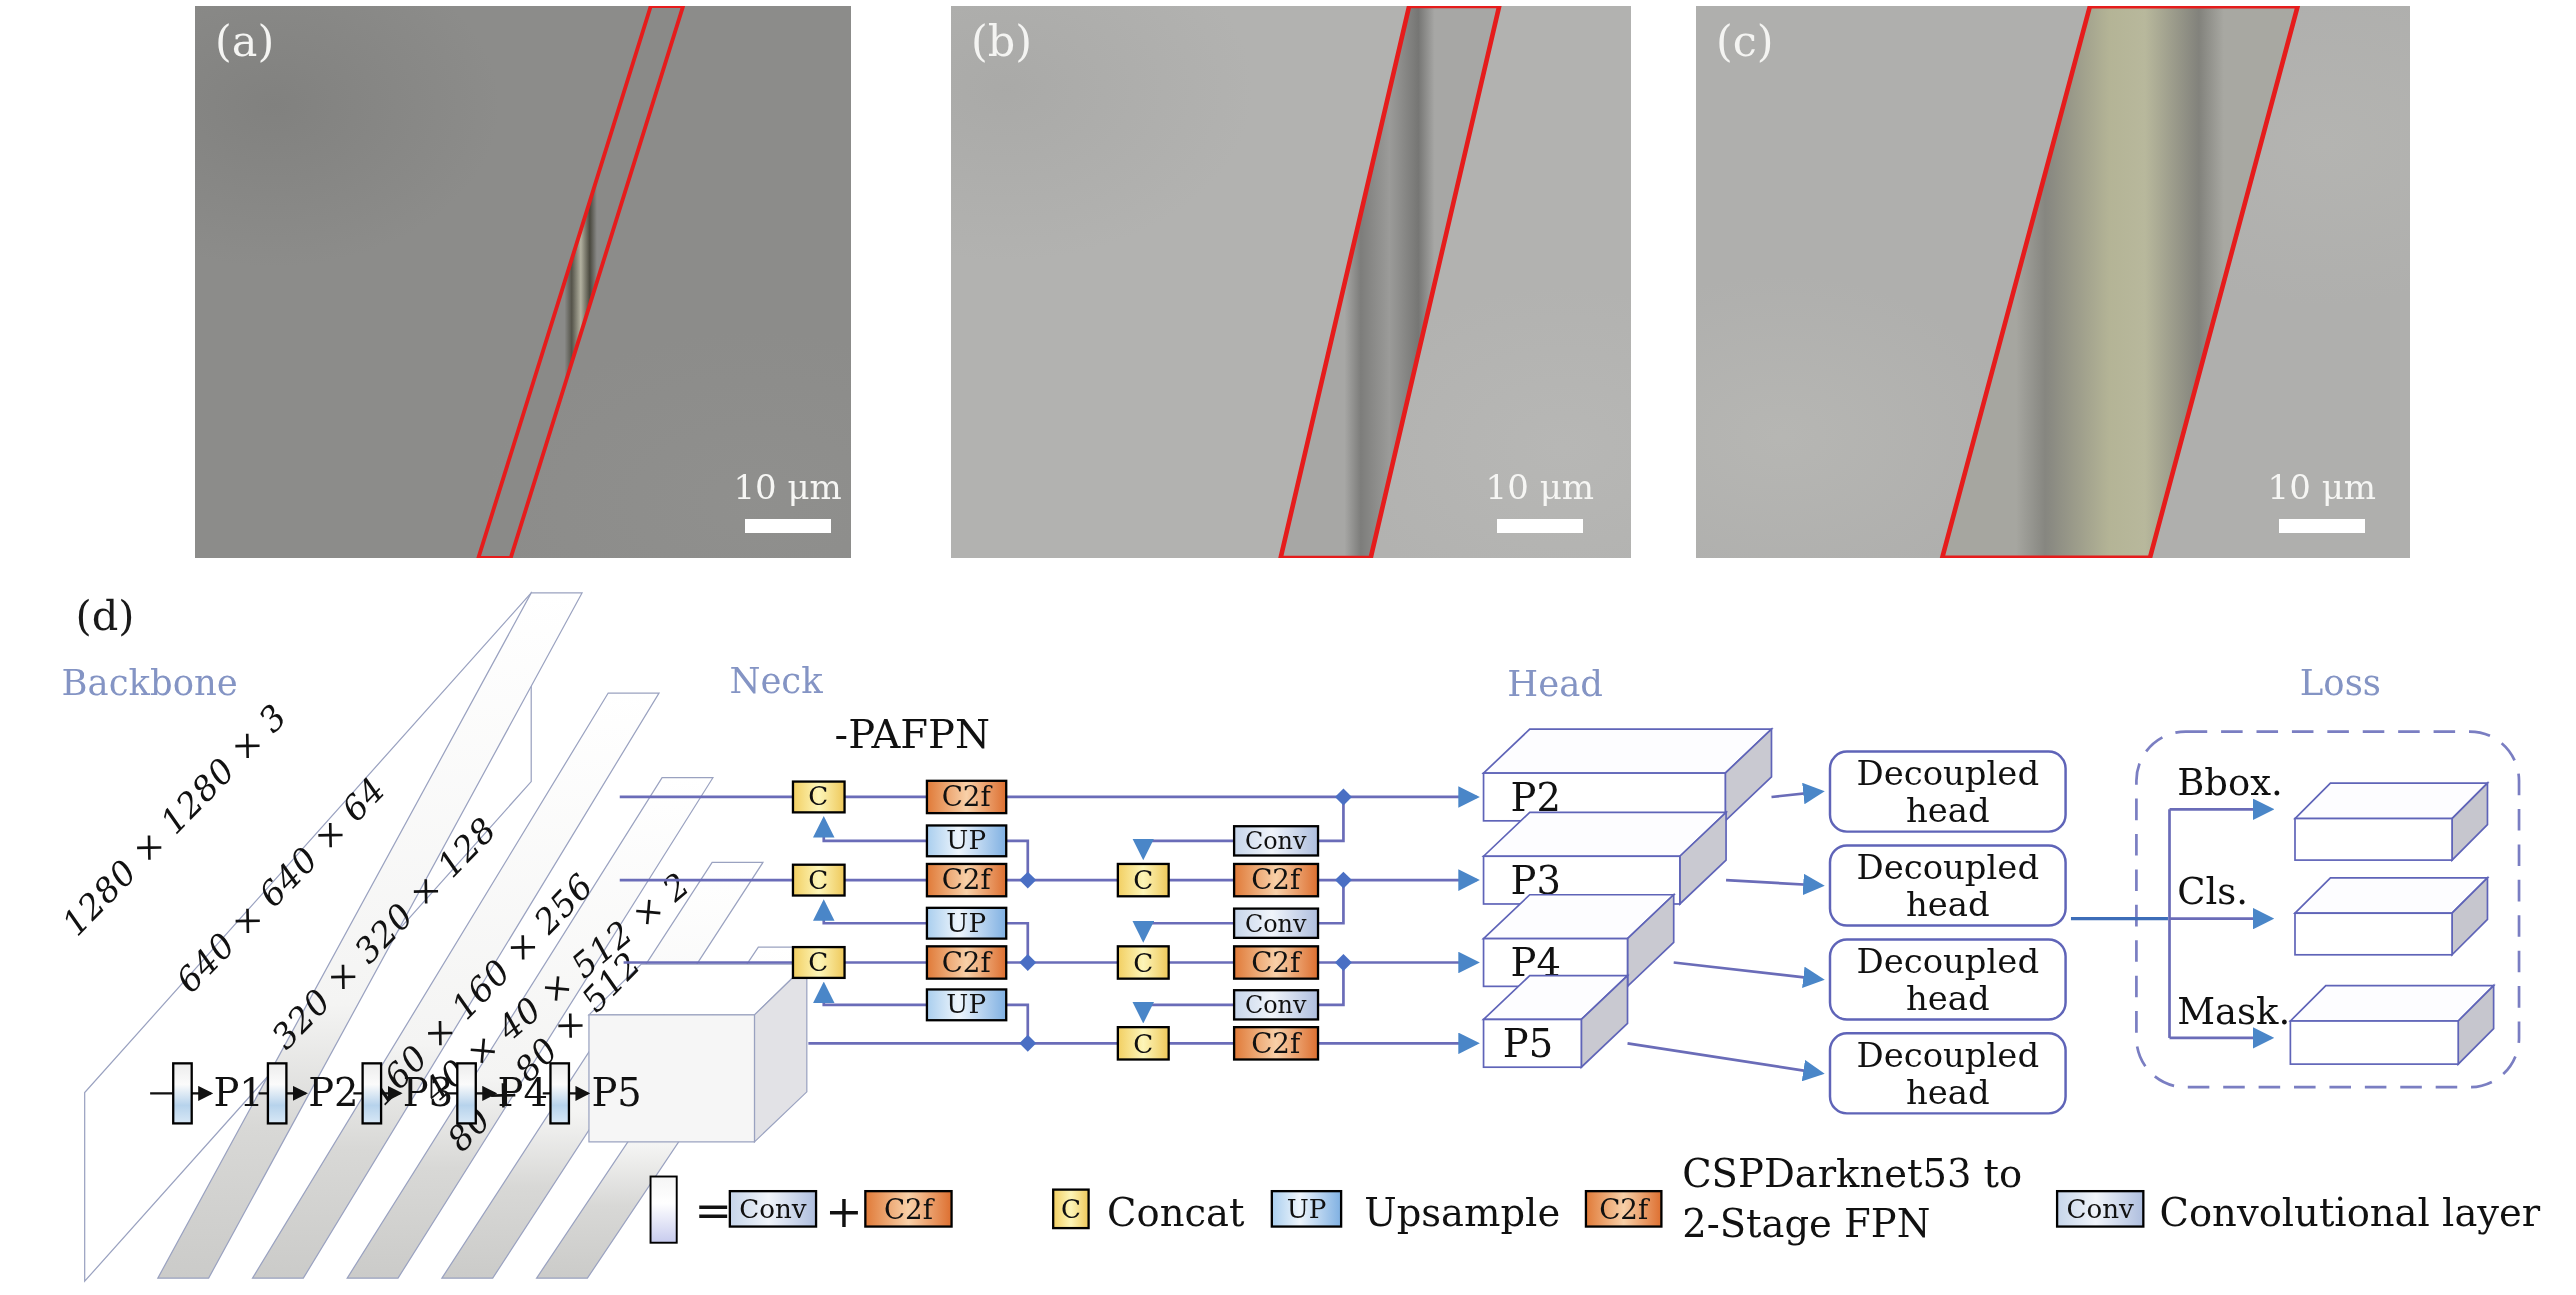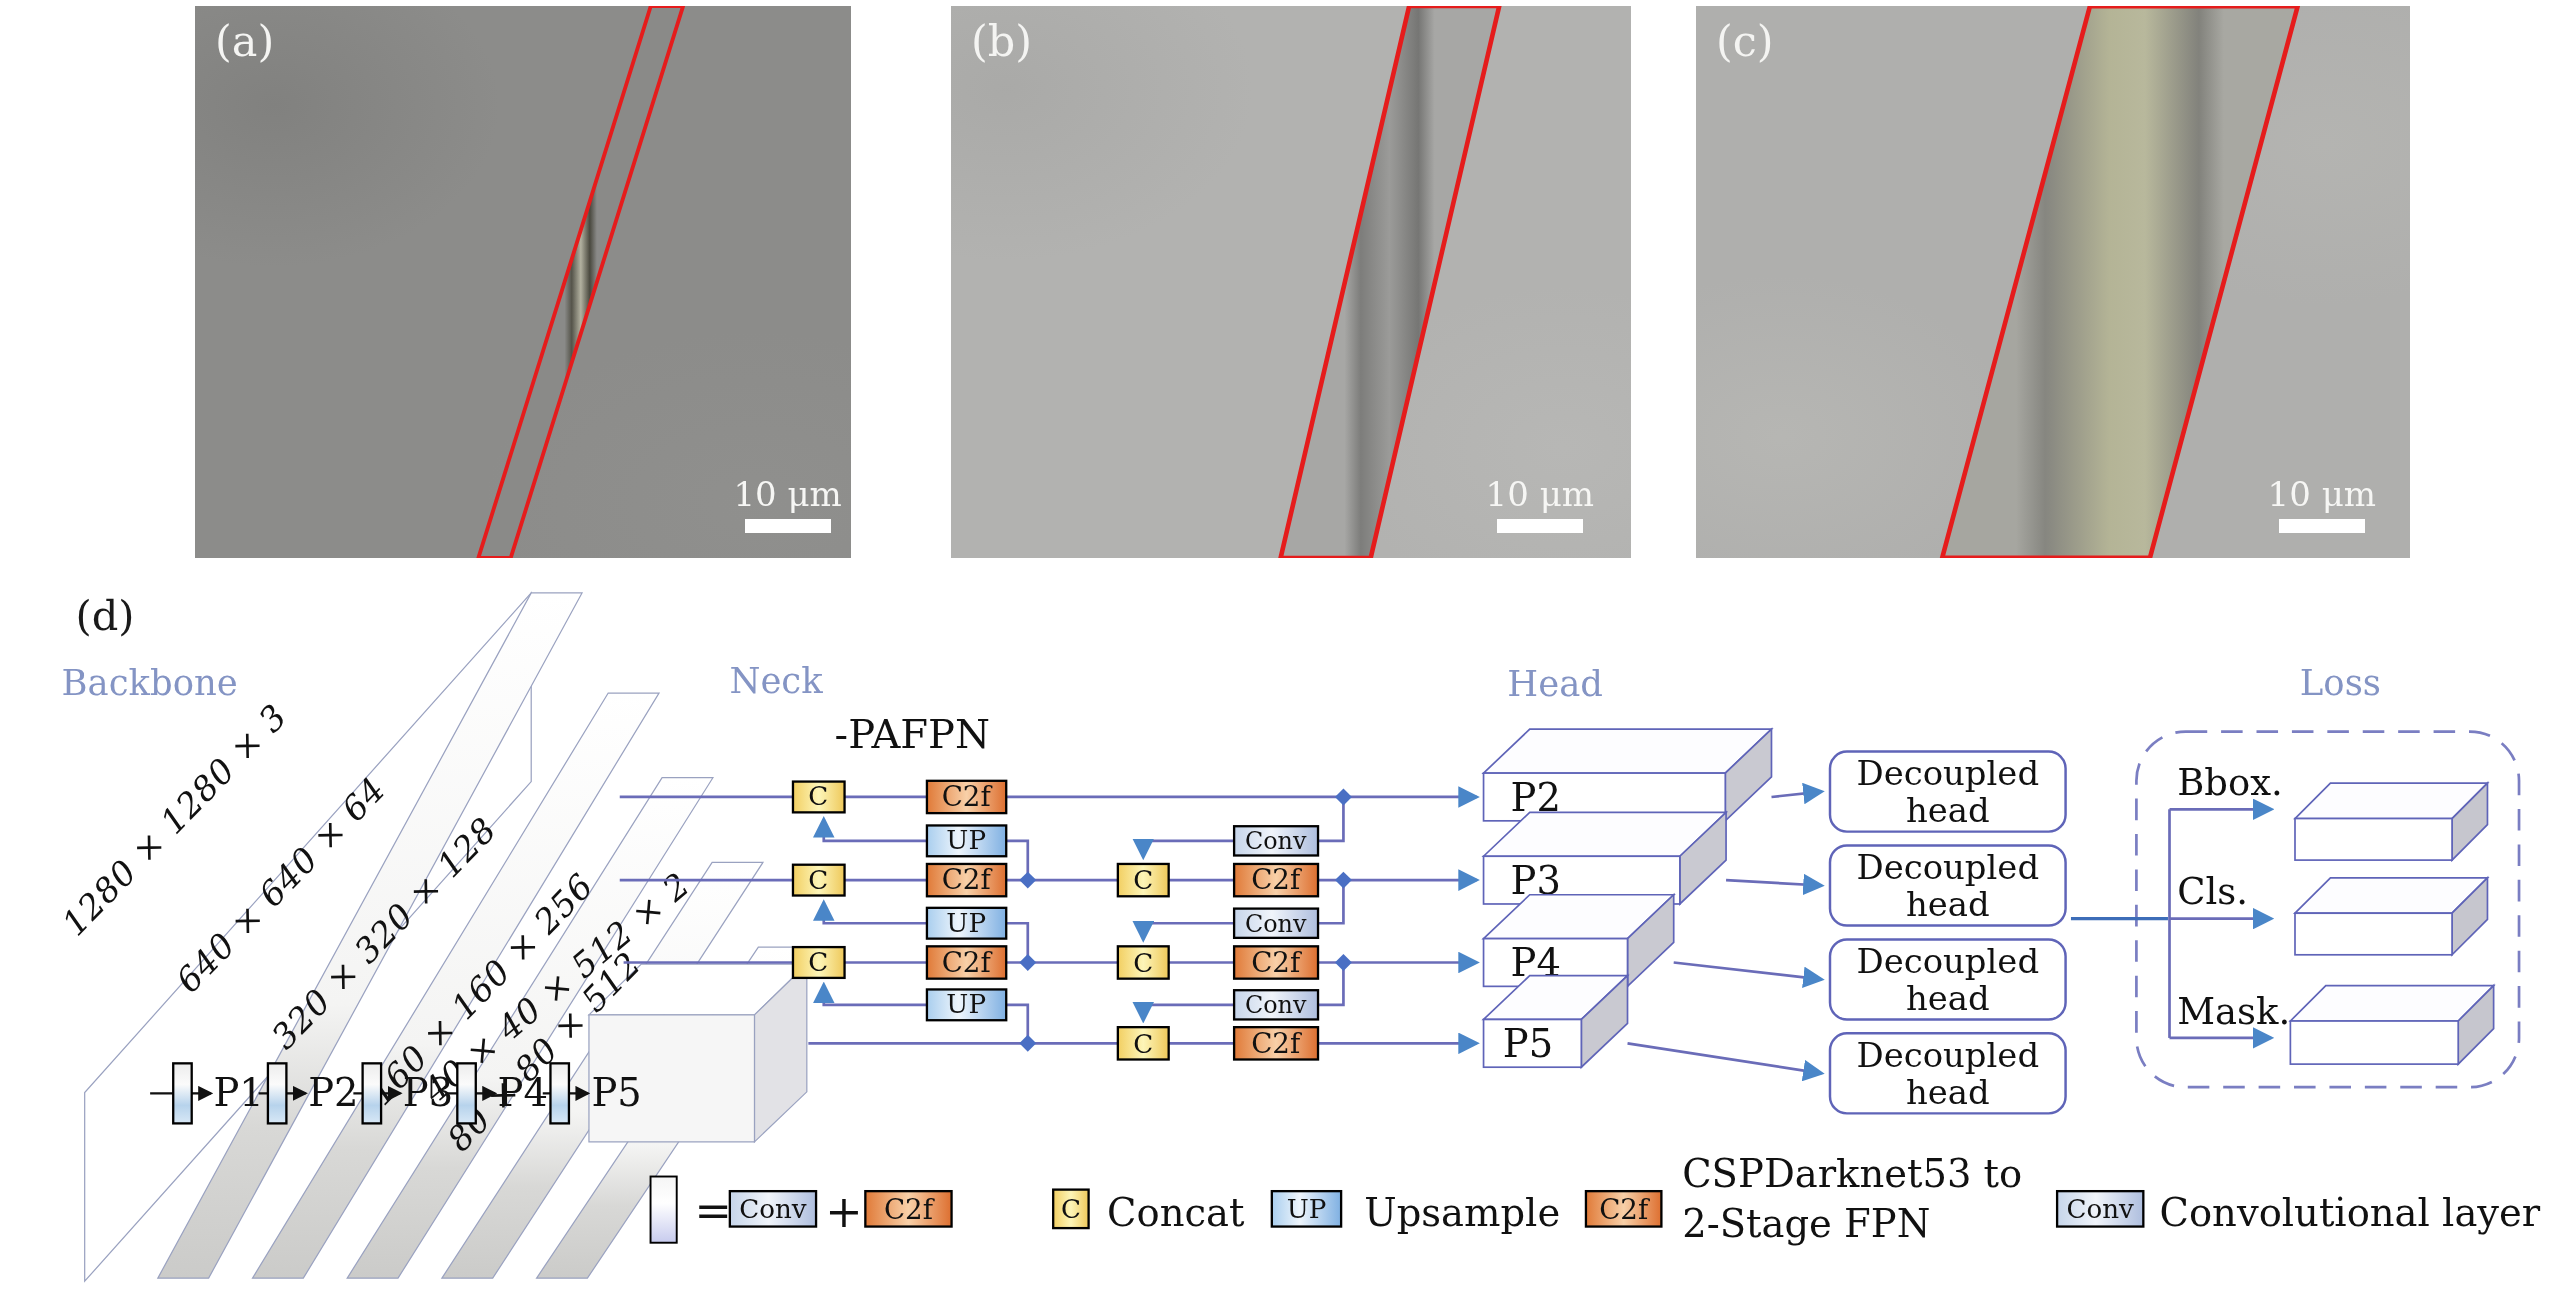--- a/index.html
+++ b/index.html
@@ -14,21 +14,21 @@
   #pb{left:951px;width:680px;background:
       radial-gradient(354px 246px at 8% 15%, rgba(164,164,162,.6), rgba(164,164,162,0) 70%),
       radial-gradient(323px 231px at 90% 80%, rgba(188,188,186,.5), rgba(188,188,186,0) 70%),
       #b2b2b0;}
   #pc{left:1696px;width:714px;background:
       radial-gradient(331px 231px at 12% 78%, rgba(188,188,184,.55), rgba(188,188,184,0) 70%),
       radial-gradient(331px 231px at 88% 25%, rgba(186,186,182,.45), rgba(186,186,182,0) 70%),
       #afafad;}
   .panel svg{position:absolute;left:0;top:0;}
   .plabel{position:absolute;left:20px;top:14px;color:#f4f4f2;font-size:43px;line-height:1;}
-  .scalewrap{position:absolute;bottom:25.4px;display:flex;flex-direction:column;align-items:center;gap:8px;}
+  .scalewrap{position:absolute;bottom:25.4px;display:flex;flex-direction:column;align-items:center;gap:15px;}
   #pa .scalewrap{right:9.2px;}
   #pb .scalewrap{right:37px;}
   #pc .scalewrap{right:34px;}
   .scale-text{color:#f6f6f4;font-size:34px;line-height:1;white-space:nowrap;}
   .scale-bar{width:86px;height:14px;background:#ffffff;}
   
   .diagram{position:absolute;left:0;top:0;}
   text{font-family:"DejaVu Serif","Liberation Serif",serif;fill:#111111;}
   .sec{font-size:46px;fill:#8494c4;}
   .dlab{font-size:54px;fill:#1a1a1a;}

